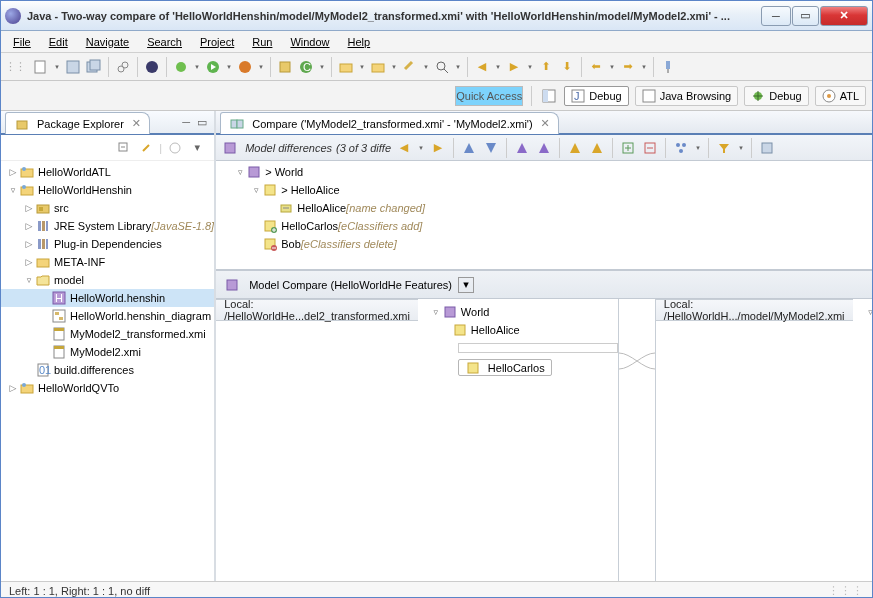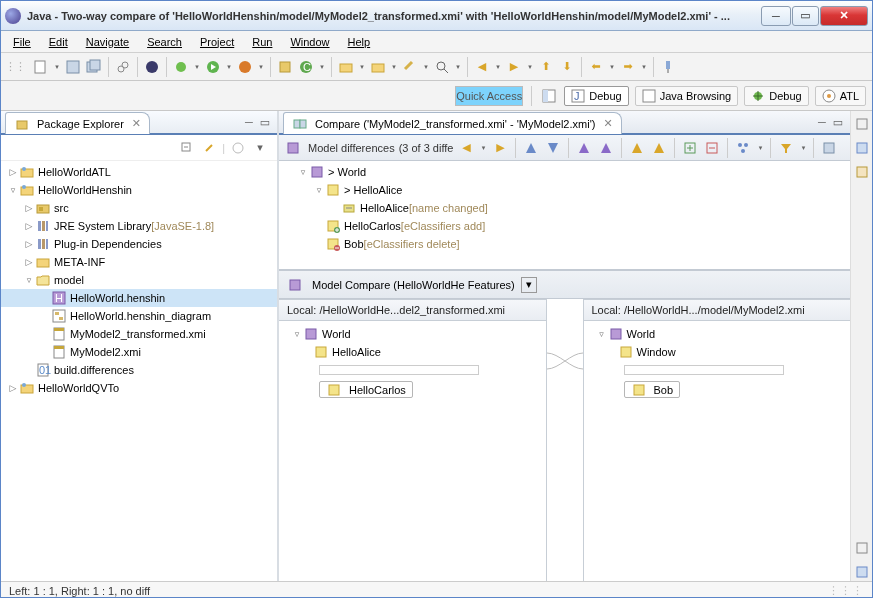--- a/index.html
+++ b/index.html
@@ -28,29 +28,29 @@
 .view-tab { height:24px; display:flex;align-items:center; background:linear-gradient(#f8fbff,#e8edf3); border-bottom:2px solid #5a7fb5; padding:0 4px; position:relative;}
 .view-tab .tab { background:#fff; border:1px solid #a9b8ca; border-bottom:none; border-radius:3px 8px 0 0; padding:2px 8px; display:flex;align-items:center;gap:4px; height:22px; margin-top:2px;}
 .view-tab .spacer{flex:1;}
 .view-tab .vbtn{ width:16px;height:16px;display:flex;align-items:center;justify-content:center;color:#666; cursor:default;}
 .view-toolbar { height:26px; display:flex;align-items:center;justify-content:flex-end; gap:4px; padding:0 8px; border-bottom:1px solid #eee;}
 .tree { flex:1; overflow:auto; padding:2px 0; }
 .tree-node { display:flex;align-items:center; height:18px; padding-left: var(--indent,4px); white-space:nowrap; cursor:default;}
 .tree-node.selected { background:#cde4f7;}
 .expander { width:12px; display:inline-flex;justify-content:center;color:#777; font-size:9px;}
 .nicon { width:16px;height:16px; margin-right:3px; display:inline-flex;align-items:center;justify-content:center; flex-shrink:0;}
-.decor { color:#a0895a; }
+.decor { color:#a0895a;font-style:italic; }
 .right-pane { flex:1; display:flex; flex-direction:column; background:#fff; }
 .rstrip { width:22px; background:#f1f1f1; border-left:1px solid #ddd; display:flex;flex-direction:column;gap:6px;align-items:center; padding-top:4px;}
 .compare-toolbar { height:26px; background:linear-gradient(#f2f5f9,#e7ebf1); border-bottom:1px solid #c3cad3; display:flex;align-items:center; padding:0 6px; gap:4px; overflow:hidden;}
-.compare-toolbar .lbl { color:#333; white-space:nowrap;}
+.compare-toolbar .lbl { color:#333; white-space:nowrap;font-style:italic;}
 .diff-tree { flex:0 0 110px; overflow:auto; padding:2px 0; background:#fff; border-bottom:2px solid #c3cad3;}
 .compare-title { height:28px; background:linear-gradient(#eff2f6,#e4e9ef); border-bottom:1px solid #c3cad3; display:flex;align-items:center; padding:0 8px; gap:6px;}
 .compare-split { flex:1; display:flex; }
-.col { flex:1; display:flex; flex-direction:column;}
+.col { flex:1; display:flex; flex-direction:row;}
 .col-header { height:22px; background:linear-gradient(#f5f7fa,#e9edf2); border-bottom:1px solid #c7ced6; border-top:1px solid #c7ced6; display:flex;align-items:center;padding:0 8px; color:#222;}
 .col-body { flex:1; position:relative; padding:4px 0; background:#fff;}
 .row { display:flex;align-items:center; height:18px; padding-left:12px;}
 .boxrow { border:1px solid #b6b6b6; border-radius:2px; padding:0 6px; display:inline-flex;align-items:center;gap:4px; margin-left:40px; margin-top:2px; height:17px;}
 .thinbox { border:1px solid #ccc; height:10px; margin:4px 0 4px 40px; width:160px;}
 .mid-gutter { width:36px; position:relative; background:#fff;}
 .statusbar { height:18px; border-top:1px solid #ccc; background:#f7f7f7; display:flex;align-items:center;padding:0 8px; color:#333;}
 svg { display:block; }
 .drag-dots { color:#aaa; letter-spacing:-1px; margin-right:4px; cursor:default;}
 </style>

